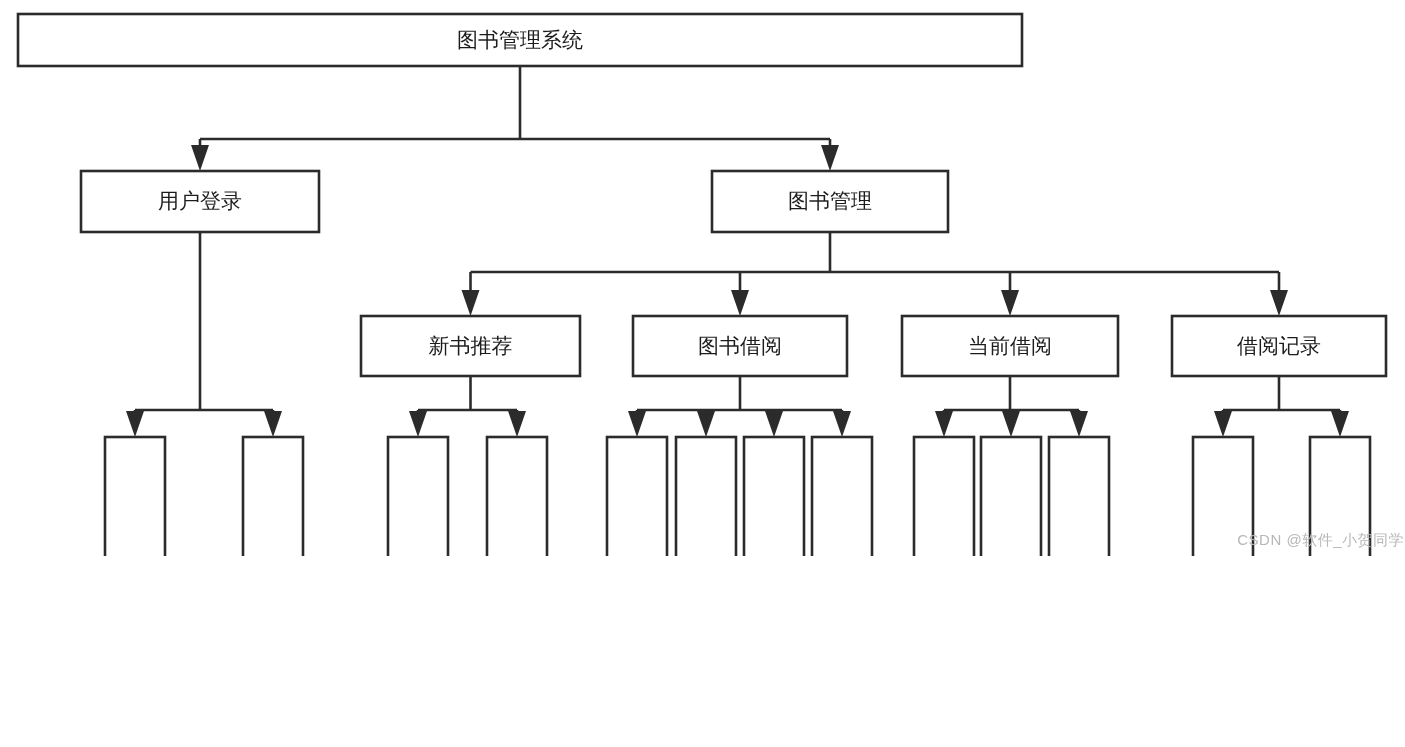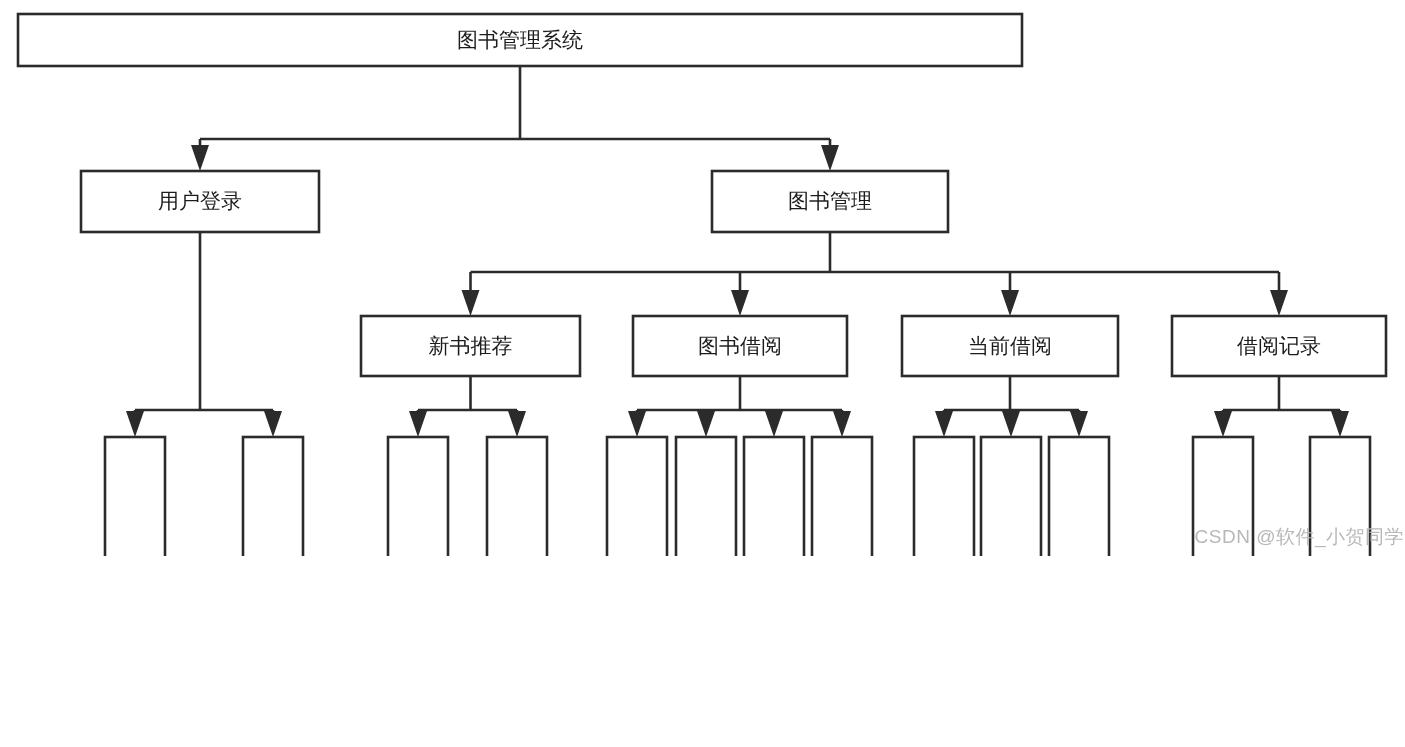--- a/index.html
+++ b/index.html
@@ -61,21 +61,21 @@
     line-height: 1.18;
     letter-spacing: 2px;
     color: #1c1c1c;
     white-space: nowrap;
   }
   .watermark {
     position: absolute;
     right: 8px;
     bottom: 6px;
     font-family: "Liberation Sans", "DejaVu Sans", sans-serif;
-    font-size: 19px;
+    font-size: 15px;
     color: #b8b8b8;
     letter-spacing: 0.5px;
     user-select: none;
   }
 </style>
 </head>
 <body>
 
 <div id="canvas">
 

